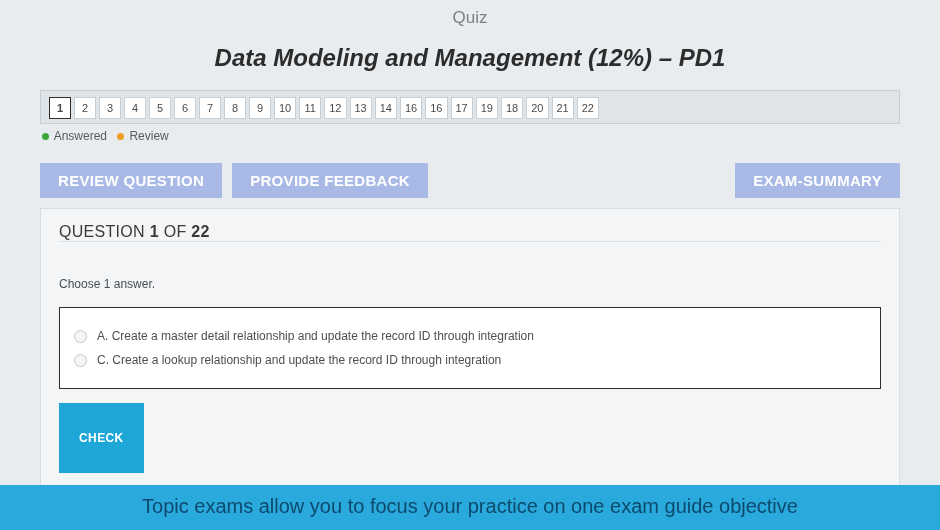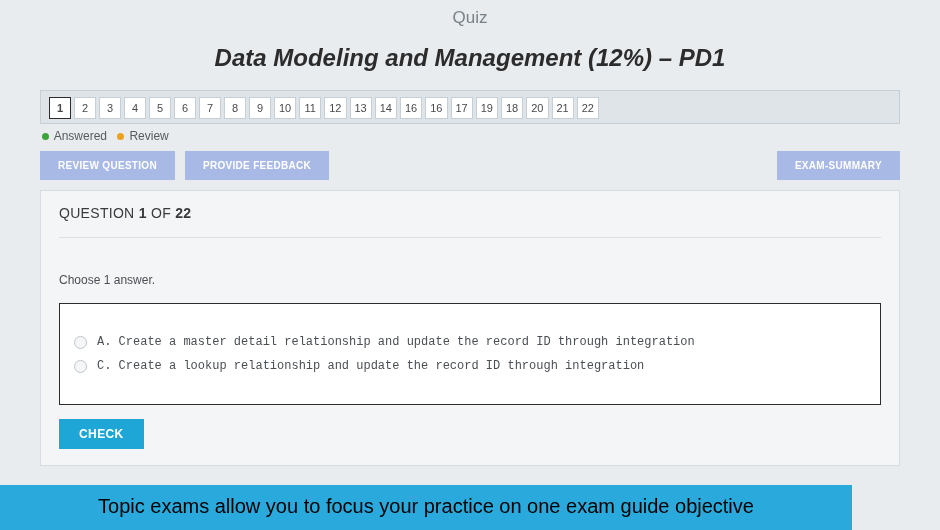--- a/index.html
+++ b/index.html
@@ -72,52 +72,52 @@
 .dot-orange { background: #f0a020; }
 .action-row {
   display: flex;
   gap: 10px;
   margin-bottom: 10px;
 }
 .btn-soft {
   background: #a9b9e6;
   color: #fff;
   border: none;
-  font-size: 10px;
+  font-size: 15px;
   font-weight: 600;
   letter-spacing: 0.3px;
   padding: 9px 18px;
   cursor: pointer;
+  margin-top: 12px;
 }
 .spacer { flex: 1; }
 .question-card {
   background: #f3f5f7;
   border: 1px solid #d6dce1;
   padding: 14px 18px 16px 18px;
 }
 .q-header {
-  font-size: 14px;
+  font-size: 16px;
   color: #3a3a3a;
   letter-spacing: 0.3px;
-  padding-bottom: 16px;
+  padding-bottom: 0;
   border-bottom: 1px solid #dcdfe3;
   margin-bottom: 14px;
 }
 .q-header b { font-weight: 700; }
 .q-text {
   font-size: 12px;
   color: #4a4f54;
   line-height: 1.55;
   margin-bottom: 14px;
 }
 .answers {
   background: #fff;
   border: 1px solid #2c2c2c;
-  padding: 26px 14px;
-  font-family: Liberation Mono, monospace;
+  padding: 16px 14px;
 }
 .answer-row {
   display: flex;
   align-items: center;
   gap: 10px;
   padding: 5px 0;
   font-size: 12px;
   color: #4a4f54;
 }
 .radio {
@@ -132,30 +132,30 @@
   display: flex;
   margin-top: 14px;
 }
 .btn-primary {
   background: #1ea7d6;
   color: #fff;
   border: none;
   font-size: 12px;
   font-weight: 700;
   letter-spacing: 0.4px;
-  padding: 8px 20px;
+  padding: 28px 20px;
   cursor: pointer;
 }
 .banner {
   position: absolute;
   left: 0;
   bottom: 0;
-  width: 852px;
+  width: 940px;
   background: #2aa9dc;
-  color: #000000;
+  color: #0c4a6e;
   text-align: center;
   font-size: 20px;
   padding: 10px 0 12px 0;
   font-weight: 400;
 }
 </style>
 </head>
 <body>
 
 <div class="page-wrap">

